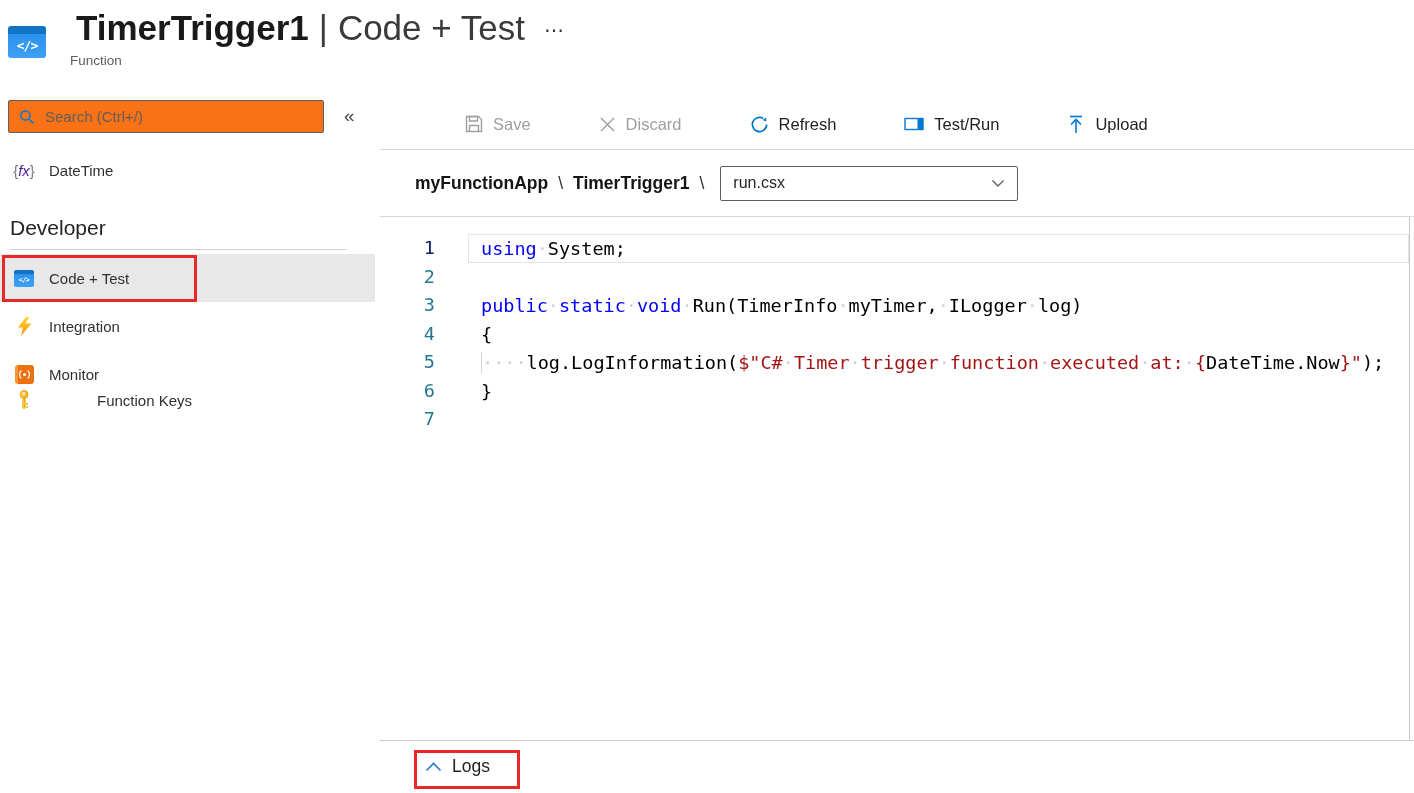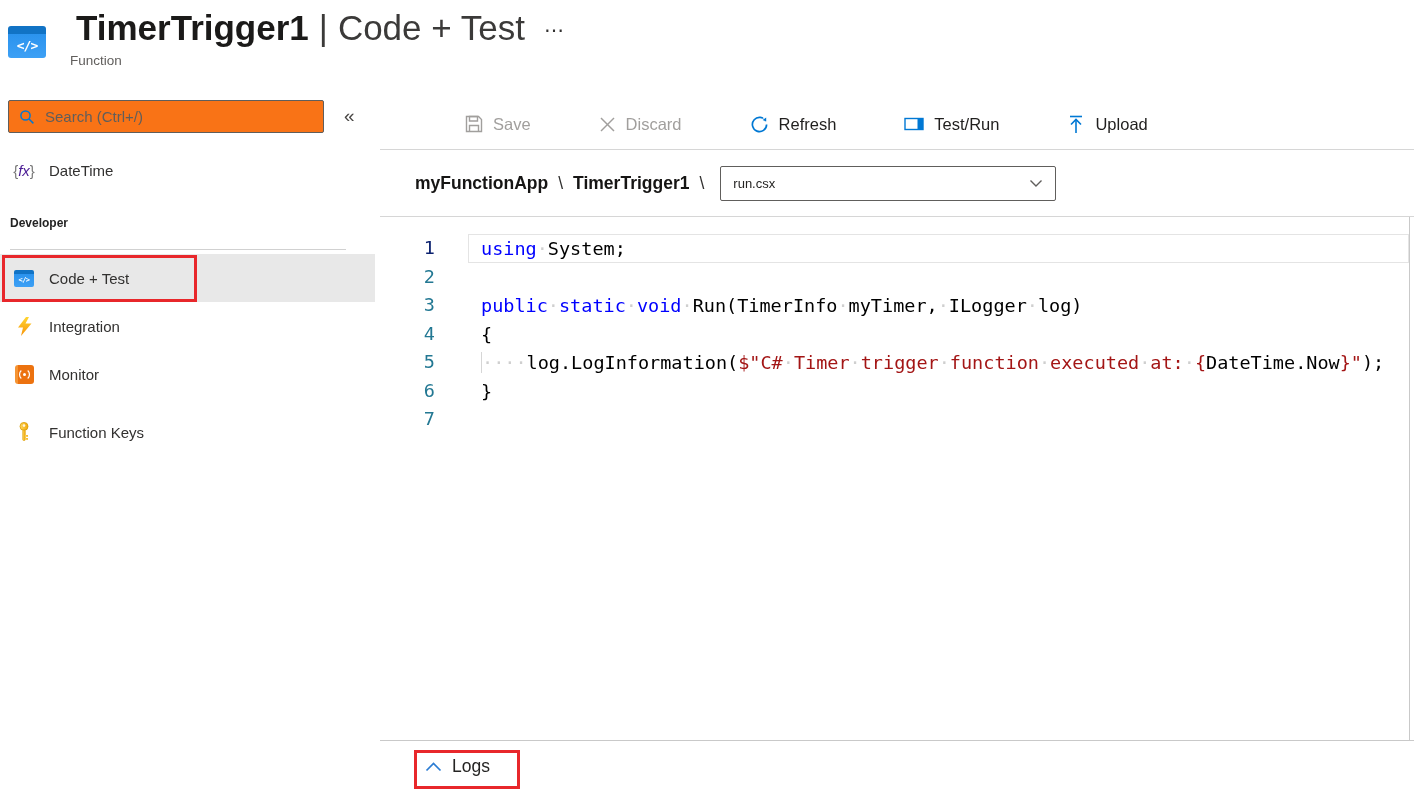--- a/index.html
+++ b/index.html
@@ -25,27 +25,27 @@
   .search-box input{border:none;outline:none;flex:1;font-size:15px;color:#323130;font-family:"Liberation Sans",sans-serif;background:transparent;}
   .search-box input::placeholder{color:#605e5c;}
   .collapse-btn{position:absolute;left:340px;top:103px;font-size:19px;color:#484644;cursor:pointer;padding:2px 4px;}
 
   .nav-row{position:absolute;left:0;display:flex;align-items:center;width:375px;cursor:pointer;}
   .nav-row .nav-icon{width:20px;height:20px;margin-left:14px;display:flex;align-items:center;justify-content:center;flex:0 0 auto;}
   .nav-row .nav-label{margin-left:15px;font-size:15px;color:#323130;}
   #row-overview{top:150px;height:40px;}
   .fx-icon{font-size:15px;color:#7a7a7a;white-space:nowrap;}
   .fx-icon .fx{font-family:Liberation Sans, sans-serif;font-style:italic;color:#4c1d95;font-size:15px;}
-  .section-label{position:absolute;left:10px;top:216px;font-size:12px;font-weight:700;color:#242424;}
+  .section-label{position:absolute;left:10px;top:216px;font-size:21px;font-weight:400;color:#242424;}
   .section-divider{position:absolute;left:10px;top:249px;width:336px;height:0;border-top:1px solid #d1d1d1;}
 
   #row-codetest{top:254px;height:48px;background:#e8e8e8;}
   #row-integration{top:302px;height:48px;}
   #row-monitor{top:350px;height:48px;}
-  #row-funckeys{top:408px;height:48px;}
+  #row-funckeys{top:376px;height:48px;gap:48px;}
 
   .mini-codewin{width:20px;height:17px;border-radius:2px;
     background:linear-gradient(180deg,#1173c5 0px,#1173c5 4px,#2b93ee 4px,#3da0f5 100%);
     display:flex;align-items:center;justify-content:center;}
   .mini-codewin span{color:#fff;font-family:"DejaVu Sans Mono",monospace;font-size:7px;font-weight:bold;margin-top:3px;letter-spacing:-0.5px;}
   .mon-icon{width:19px;height:19px;border-radius:3px;background:linear-gradient(90deg,#f59433 0 3px,#ec720f 3px);
     display:flex;align-items:center;justify-content:center;}
 
   .annotation{position:absolute;border:3px solid #e8272b;pointer-events:none;background:transparent;}
   #ann-codetest{left:2px;top:255px;width:189px;height:41px;}
@@ -56,23 +56,23 @@
   .tb-btn{display:flex;align-items:center;gap:10px;font-size:16.5px;color:#201f1e;cursor:pointer;white-space:nowrap;padding-left:40px;}
   .tb-btn.disabled{color:#a19f9d;cursor:default;}
   .divider-h{position:absolute;height:0;border-top:1px solid #d6d6d6;}
   #div-toolbar{left:380px;top:149px;width:1034px;}
   #div-breadcrumb{left:380px;top:216px;width:1034px;}
   #div-logs{left:380px;top:740px;width:1034px;border-top-color:#c9c9c9;}
 
   
   .breadcrumb{position:absolute;left:415px;top:150px;height:66px;display:flex;align-items:center;font-size:17.5px;font-weight:700;color:#161514;}
   .breadcrumb .bc-sep{margin:0 10px;font-weight:400;color:#323130;}
-  .file-select{width:336px;height:35px;border:1px solid #605e5c;border-radius:2px;box-sizing:border-box;
+  .file-select{width:298px;height:35px;border:1px solid #605e5c;border-radius:2px;box-sizing:border-box;
     display:flex;align-items:center;justify-content:space-between;padding:0 12px;margin-left:6px;
-    font-size:13px;font-weight:400;color:#252423;cursor:pointer;background:#fff;}
+    font-size:16px;font-weight:400;color:#252423;cursor:pointer;background:#fff;}
 
   
   .editor{position:absolute;left:380px;top:217px;width:1030px;height:523px;box-sizing:border-box;
     border-right:1px solid #c9c9c9;padding-top:17px;font-family:"DejaVu Sans Mono",monospace;font-size:18.5px;}
   .code-row{display:flex;height:28.5px;line-height:27px;}
   .gutter{width:55px;text-align:right;color:#237893;flex:0 0 auto;user-select:none;}
   .code-row.active .gutter{color:#0b216f;}
   .code{flex:1;margin-left:33px;border:1px solid transparent;padding-left:12px;white-space:pre;}
   .code-row.active .code{border-color:#e4e4e4;}
   .tk-kw{color:#0000ff;}

